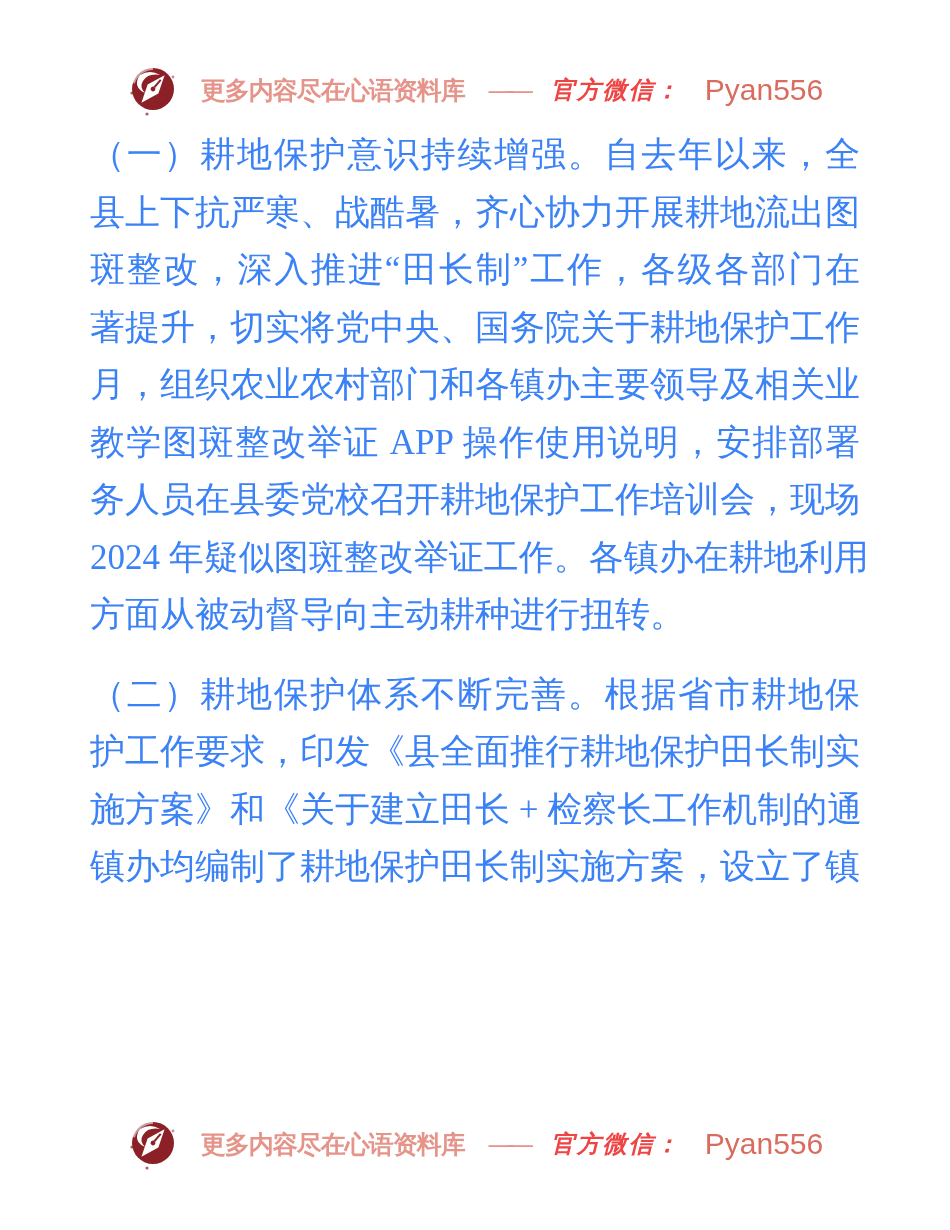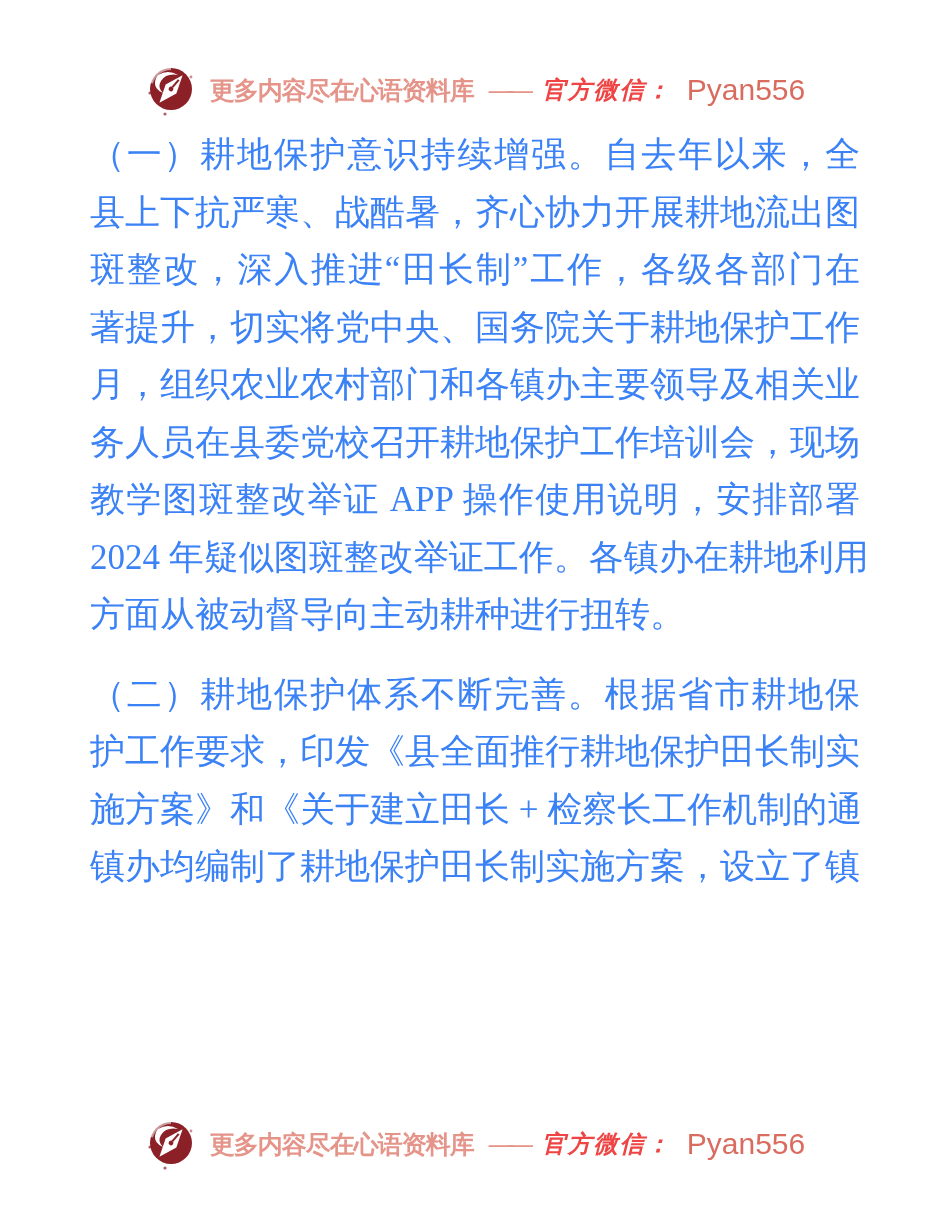--- a/index.html
+++ b/index.html
@@ -12,21 +12,21 @@
     overflow: hidden;
     font-family: "Liberation Serif", serif;
   }
   
   .brandbar {
     position: absolute;
     left: 0; right: 0;
     display: flex;
     align-items: center;
     justify-content: center;
-    gap: 15px;
+    gap: 24px;
     height: 56px;
   }
   .brandbar.top { top: 62px; }
   .brandbar.bottom { top: 1116px; }
   .brand-logo { width: 50px; height: 54px; flex: 0 0 auto; }
   .brand-text {
     font-family: "Liberation Serif", serif;
     font-size: 25px;
     font-weight: 600;
     color: #e5948a;
@@ -107,22 +107,22 @@
     <span class="brand-id">Pyan556</span>
   </div>
 
   <div class="doc">
     <div class="para">
       <div class="line">（一）耕地保护意识持续增强。自去年以来，全</div>
       <div class="line">县上下抗严寒、战酷暑，齐心协力开展耕地流出图</div>
       <div class="line">斑整改，深入推进“田长制”工作，各级各部门在</div>
       <div class="line">著提升，切实将党中央、国务院关于耕地保护工作</div>
       <div class="line">月，组织农业农村部门和各镇办主要领导及相关业</div>
+      <div class="line">教学图斑整改举证 APP 操作使用说明，安排部署</div>
       <div class="line">务人员在县委党校召开耕地保护工作培训会，现场</div>
-      <div class="line">教学图斑整改举证 APP 操作使用说明，安排部署</div>
       <div class="line">2024 年疑似图斑整改举证工作。各镇办在耕地利用</div>
       <div class="line last">方面从被动督导向主动耕种进行扭转。</div>
     </div>
     <div class="para">
       <div class="line">（二）耕地保护体系不断完善。根据省市耕地保</div>
       <div class="line">护工作要求，印发《县全面推行耕地保护田长制实</div>
       <div class="line">施方案》和《关于建立田长 + 检察长工作机制的通</div>
       <div class="line">镇办均编制了耕地保护田长制实施方案，设立了镇</div>
     </div>
   </div>

